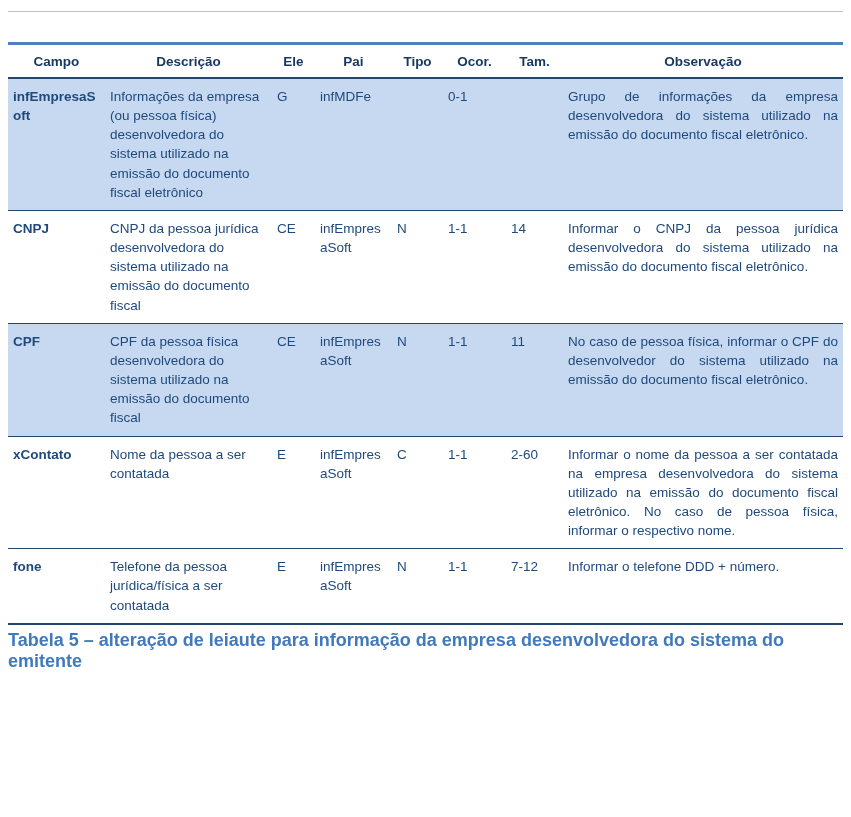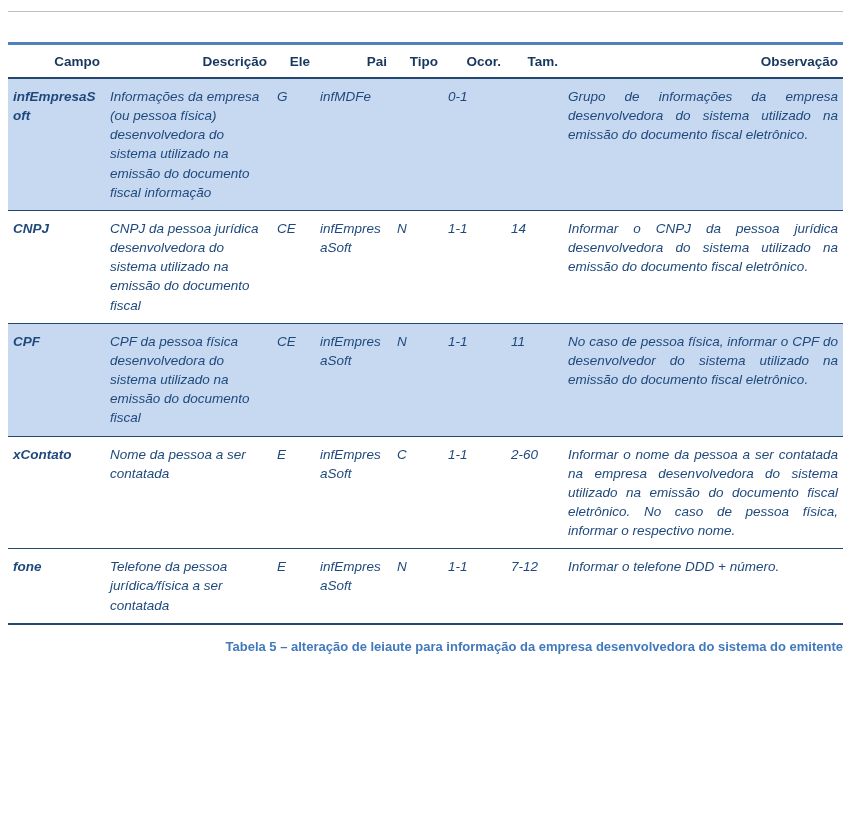--- a/index.html
+++ b/index.html
@@ -38,48 +38,47 @@
   table.fields {
     width: 835px;
     margin: 30px 0 0 8px;
     border-collapse: collapse;
     table-layout: fixed;
     border-top: 3px solid var(--table_top_border);
     border-bottom: 2px solid var(--row_border);
   }
   table.fields th {
     color: var(--header_navy);
-    text-align: right;
+    text-align: center;
     vertical-align: top;
     font-size: 13.5px;
     font-weight: bold;
     padding: 9px 5px 8px 5px;
     border-bottom: 2px solid var(--row_border);
   }
   table.fields td {
     color: var(--text_navy);
     vertical-align: top;
     font-size: 13.5px;
     line-height: 1.42;
     padding: 8px 5px;
-    font-style: italic;
   }
   table.fields tbody tr { border-top: 1px solid var(--row_border); }
   table.fields tbody tr.alt { background: var(--row_alt_blue); }
   td.campo { font-weight: bold; overflow-wrap: anywhere; padding-right: 18px; }
   td.desc  { padding-right: 28px; }
   td.pai   { overflow-wrap: anywhere; padding-right: 25px; }
   td.obs   { text-align: justify; }
   .table-caption {
     width: 835px;
-    margin: 14px 0 0 8px;
-    text-align: right;
+    margin: 5px 0 0 8px;
+    text-align: left;
     color: var(--caption_blue);
     font-weight: bold;
-    font-size: 13px;
+    font-size: 18px;
   }
 </style>
 </head>
 <body>
 
 <div class="doc-page">
 
 
   <hr class="header-divider">
 
@@ -102,21 +101,21 @@
         <th>Pai</th>
         <th>Tipo</th>
         <th>Ocor.</th>
         <th>Tam.</th>
         <th>Observação</th>
       </tr>
     </thead>
     <tbody>
       <tr class="alt">
         <td class="campo">infEmpresaSoft</td>
-        <td class="desc">Informações da empresa (ou pessoa física) desenvolvedora do sistema utilizado na emissão do documento fiscal informação</td>
+        <td class="desc">Informações da empresa (ou pessoa física) desenvolvedora do sistema utilizado na emissão do documento fiscal eletrônico</td>
         <td>G</td>
         <td class="pai">infMDFe</td>
         <td></td>
         <td>0-1</td>
         <td></td>
         <td class="obs">Grupo de informações da empresa desenvolvedora do sistema utilizado na emissão do documento fiscal eletrônico.</td>
       </tr>
       <tr>
         <td class="campo">CNPJ</td>
         <td class="desc">CNPJ da pessoa jurídica desenvolvedora do sistema utilizado na emissão do documento fiscal</td>

